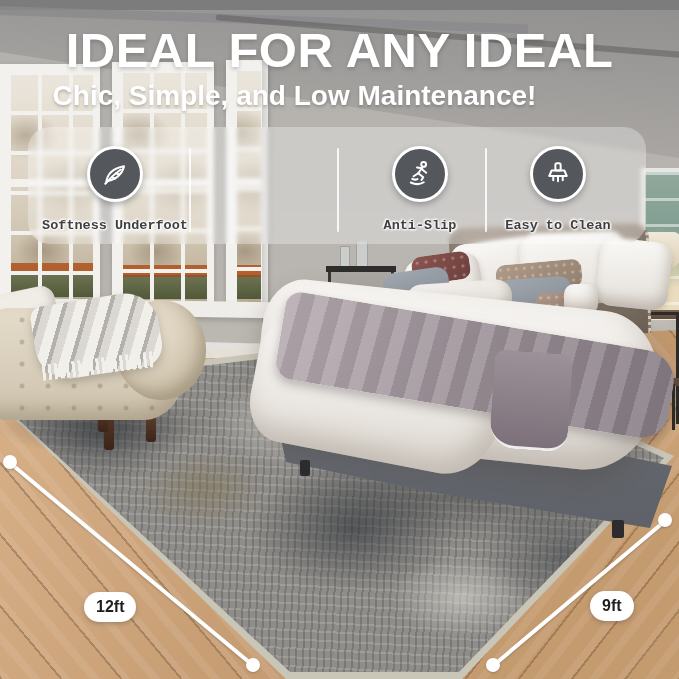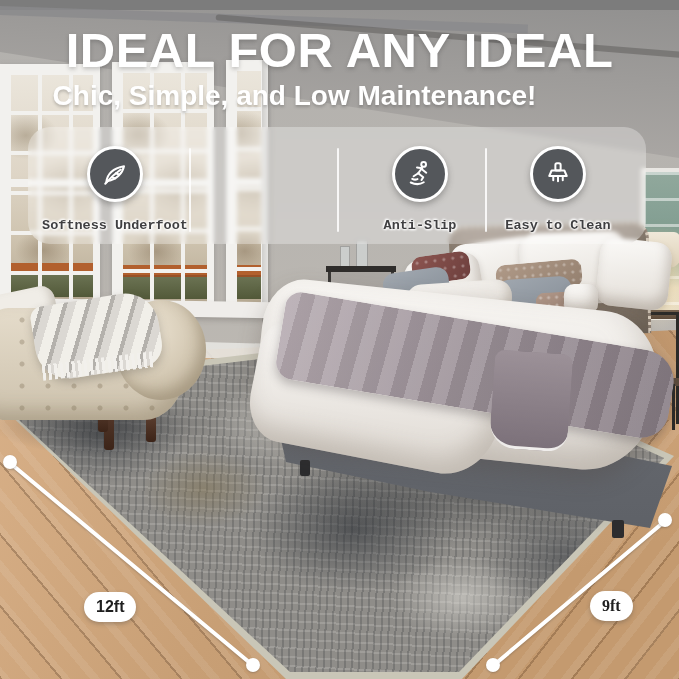--- a/index.html
+++ b/index.html
@@ -208,21 +208,21 @@
   .measure-line{height:4px;background:#ffffff;border-radius:2px;transform-origin:0 50%;
     box-shadow:0 1px 2px rgba(60,60,60,.25);}
   .ml-left{left:10px;top:461px;width:318px;transform:rotate(39.8deg);}
   .ml-right{left:494px;top:663px;width:224px;transform:rotate(-40.1deg);}
   .measure-dot{width:14px;height:14px;border-radius:50%;background:#ffffff;box-shadow:0 1px 2px rgba(60,60,60,.3);}
   .d1{left:3px;top:455px;} .d2{left:246px;top:658px;}
   .d3{left:658px;top:513px;} .d4{left:486px;top:658px;}
   .dimension-pill{background:#ffffff;color:#1f1f1f;font-size:16px;font-weight:700;
     padding:6px 12px;border-radius:999px;box-shadow:0 2px 4px rgba(60,60,60,.3);}
   .pill-left{left:84px;top:592px;}
-  .pill-right{left:590px;top:591px;font-family:Liberation Serif, serif;}
+  .pill-right{left:590px;top:591px;}
 
   .z1{z-index:1}.z2{z-index:2}.z3{z-index:3}.z4{z-index:4}.z5{z-index:5}
   .z10{z-index:10}.z11{z-index:11}.z12{z-index:12}.z13{z-index:13}
 </style>
 </head>
 <body>
 
 <div class="stage">
 
   <div class="ceiling z1"></div>

